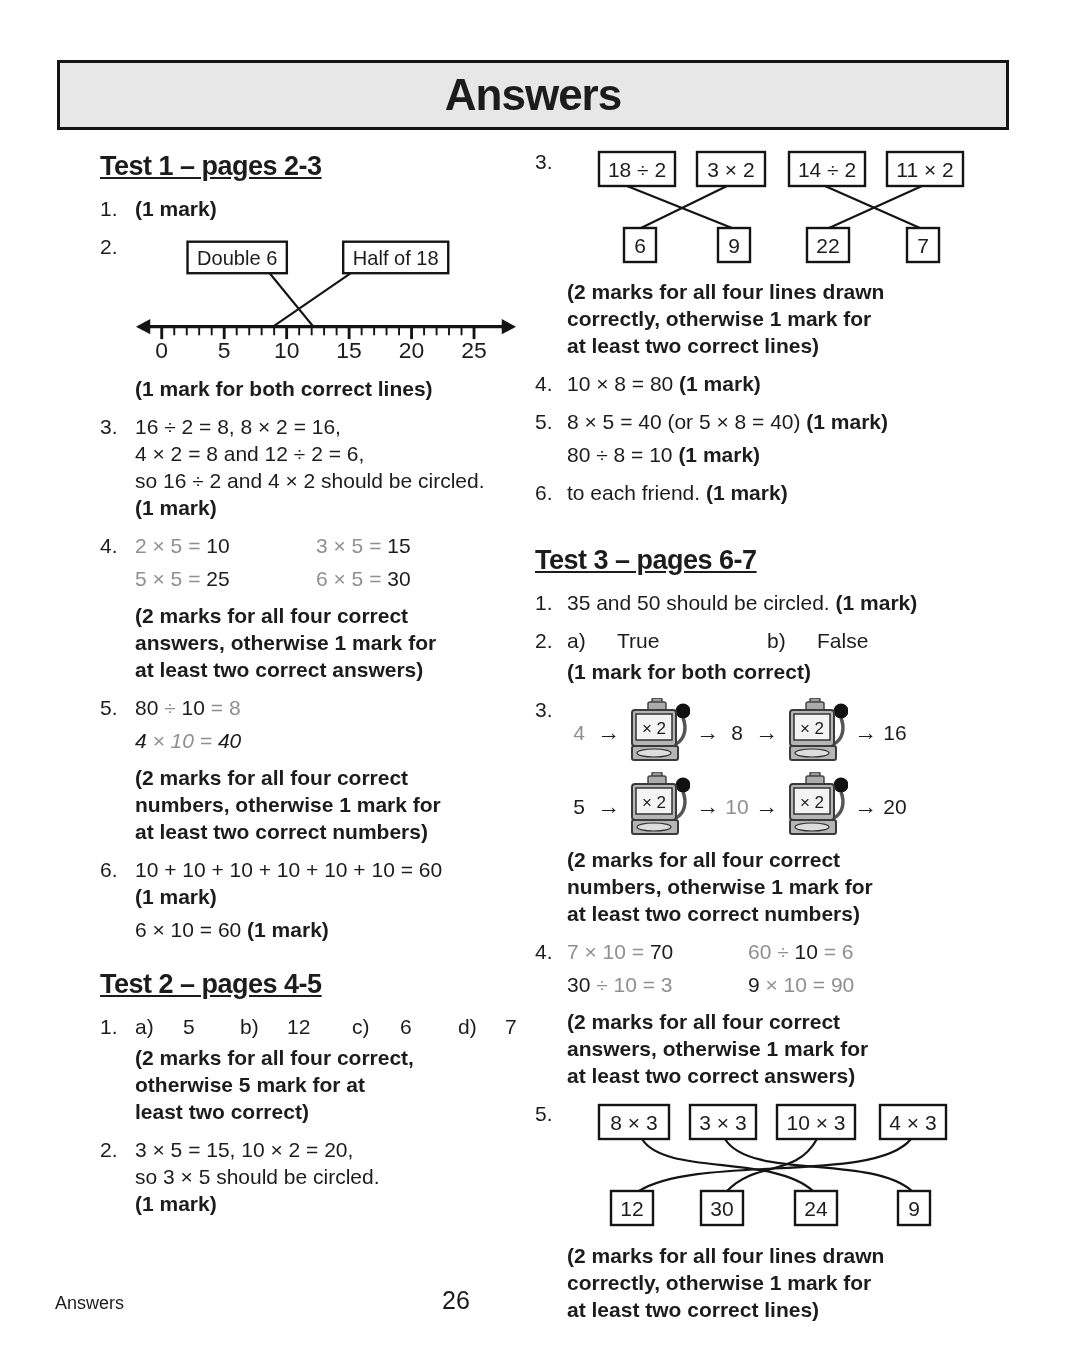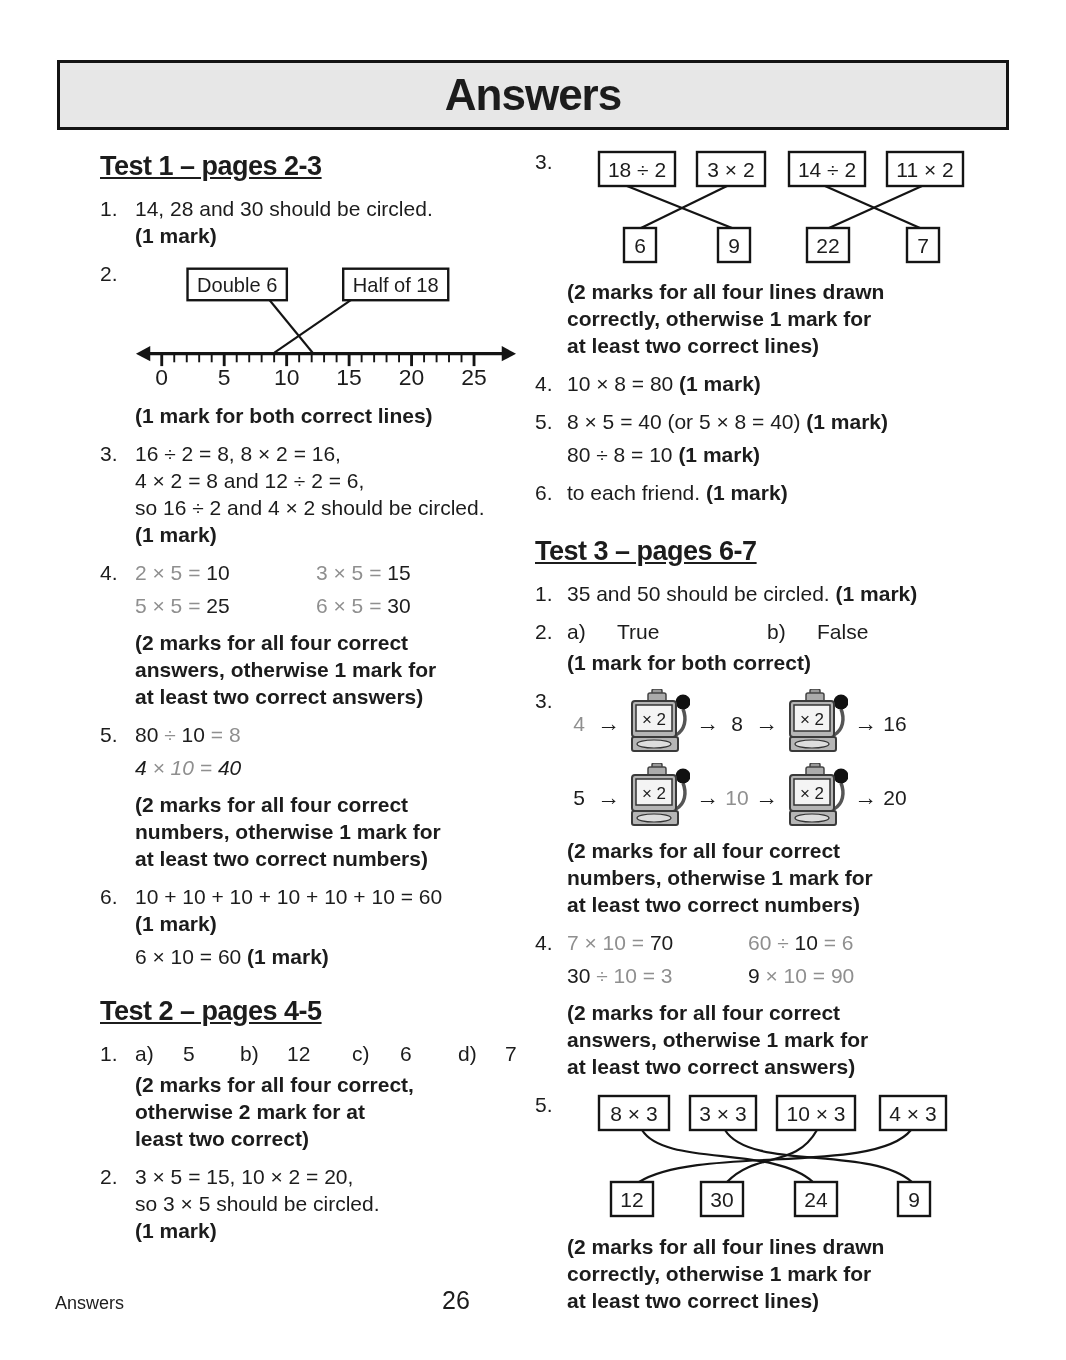--- a/index.html
+++ b/index.html
@@ -39,21 +39,20 @@
   <div class="title">Answers</div>
 </div>
 
 <div class="col col-left">
 
   <div class="h2">Test 1 – pages 2-3</div>
 
   <div class="item">
     <div class="num">1.</div>
     <div class="body">
-      <div>14, 28 and 30 should be circled.</div>
       <div class="mk">(1 mark)</div>
     </div>
   </div>
 
   <div class="item">
     <div class="num">2.</div>
     <div class="body">
       <div class="diagram">
         <svg width="382" height="128" viewBox="0 0 400 128">
           <rect x="55" y="4" width="104" height="33" fill="#fff" stroke="#141414" stroke-width="2.5"></rect>
@@ -169,21 +168,21 @@
         <span>5</span>
         <span>b)</span>
         <span>12</span>
         <span>c)</span>
         <span>6</span>
         <span>d)</span>
         <span>7</span>
       </div>
       <div class="note">
         <div>(2 marks for all four correct,</div>
-        <div>otherwise 2 mark for at</div>
+        <div>otherwise 5 mark for at</div>
         <div>least two correct)</div>
       </div>
     </div>
   </div>
 
   <div class="item">
     <div class="num">2.</div>
     <div class="body">
       <div>3 × 5 = 15, 10 × 2 = 20,</div>
       <div>so 3 × 5 should be circled.</div>
@@ -255,21 +254,21 @@
   <div class="item">
     <div class="num" style="width:32px;">6.</div>
     <div class="body">
       <div>
         <span>to each friend.</span>
         <span class="inmk">(1 mark)</span>
       </div>
     </div>
   </div>
 
-  <div class="h2" style="margin-top:30px;text-decoration:underline;">Test 3 – pages 6-7</div>
+  <div class="h2" style="margin-top:39px;text-decoration:underline;">Test 3 – pages 6-7</div>
 
   <div class="item">
     <div class="num" style="width:32px;">1.</div>
     <div class="body">
       <span>35 and 50 should be circled.</span>
       <span class="inmk">(1 mark)</span>
     </div>
   </div>
 
   <div class="item">

